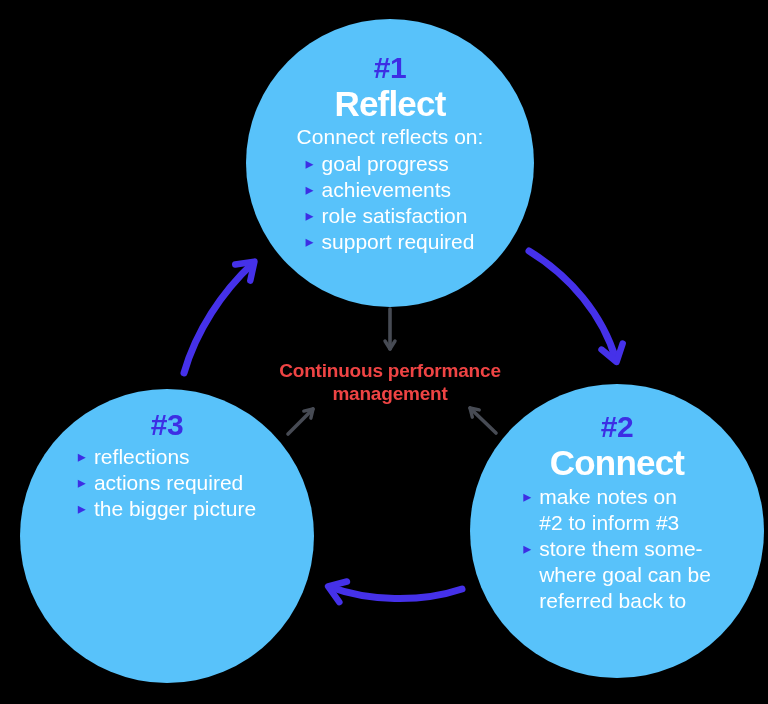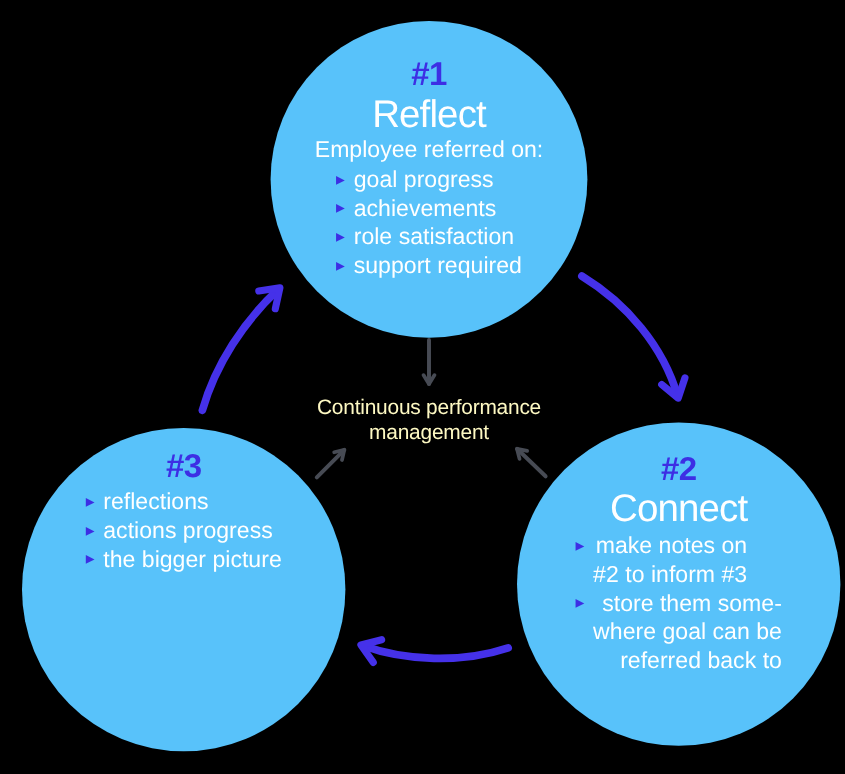--- a/index.html
+++ b/index.html
@@ -27,21 +27,21 @@
   .c2 { left: 470px; top: 384px; width: 294px; height: 294px; padding-top: 26px; }
   .c3 { left: 20px;  top: 389px; width: 294px; height: 294px; padding-top: 19px; }
   .num {
     font-weight: 700;
     color: #3D2EE4;
     font-size: 30px;
     line-height: 34px;
     letter-spacing: -0.5px;
   }
   .title {
-    font-weight: 400;
+    font-weight: 700;
     font-size: 35px;
     line-height: 38px;
     letter-spacing: -0.8px;
   }
   .sub {
     font-size: 21px;
     line-height: 24px;
     margin-top: 2px;
     white-space: pre-line;
   }
@@ -55,28 +55,28 @@
     align-items: flex-start;
     font-size: 21px;
     line-height: 26px;
   }
   .tri {
     color: #3D2EE4;
     font-size: 16px;
     line-height: 26px;
     margin-right: 8px;
   }
-  .bullet-label { white-space: pre-line; text-align: right; }
+  .bullet-label { white-space: pre-line; }
   .center-label {
     position: absolute;
     left: 390px;
     top: 382px;
     transform: translate(-50%, -50%);
-    color: #fef9c3;
-    font-weight: 400;
+    color: #ef4444;
+    font-weight: 700;
     font-size: 19px;
     line-height: 23px;
     letter-spacing: -0.2px;
     text-align: center;
     white-space: pre-line;
   }
   svg.overlay {
     position: absolute;
     left: 0;
     top: 0;
@@ -108,21 +108,21 @@
     <path d="M 288 434 L 313 409" fill="none" stroke="#474B54" stroke-width="3.6" stroke-linecap="round" marker-end="url(#headGray)"></path>
     <path d="M 496 433 L 470 408" fill="none" stroke="#474B54" stroke-width="3.6" stroke-linecap="round" marker-end="url(#headGray)"></path>
   </svg>
 
   <div class="center-label">Continuous performance
 management</div>
 
   <div class="circle c1">
     <div class="num">#1</div>
     <div class="title">Reflect</div>
-    <div class="sub">Employee referred on:</div>
+    <div class="sub">Connect reflects on:</div>
     <div class="bullets">
       <div class="bullet">
         <span class="tri">▸</span>
         <span class="bullet-label">goal progress</span>
       </div>
       <div class="bullet">
         <span class="tri">▸</span>
         <span class="bullet-label">achievements</span>
       </div>
       <div class="bullet">
@@ -156,21 +156,21 @@
 
   <div class="circle c3">
     <div class="num">#3</div>
     <div class="bullets">
       <div class="bullet">
         <span class="tri">▸</span>
         <span class="bullet-label">reflections</span>
       </div>
       <div class="bullet">
         <span class="tri">▸</span>
-        <span class="bullet-label">actions progress</span>
+        <span class="bullet-label">actions required</span>
       </div>
       <div class="bullet">
         <span class="tri">▸</span>
         <span class="bullet-label">the bigger picture</span>
       </div>
     </div>
   </div>
 
 </div>
 

